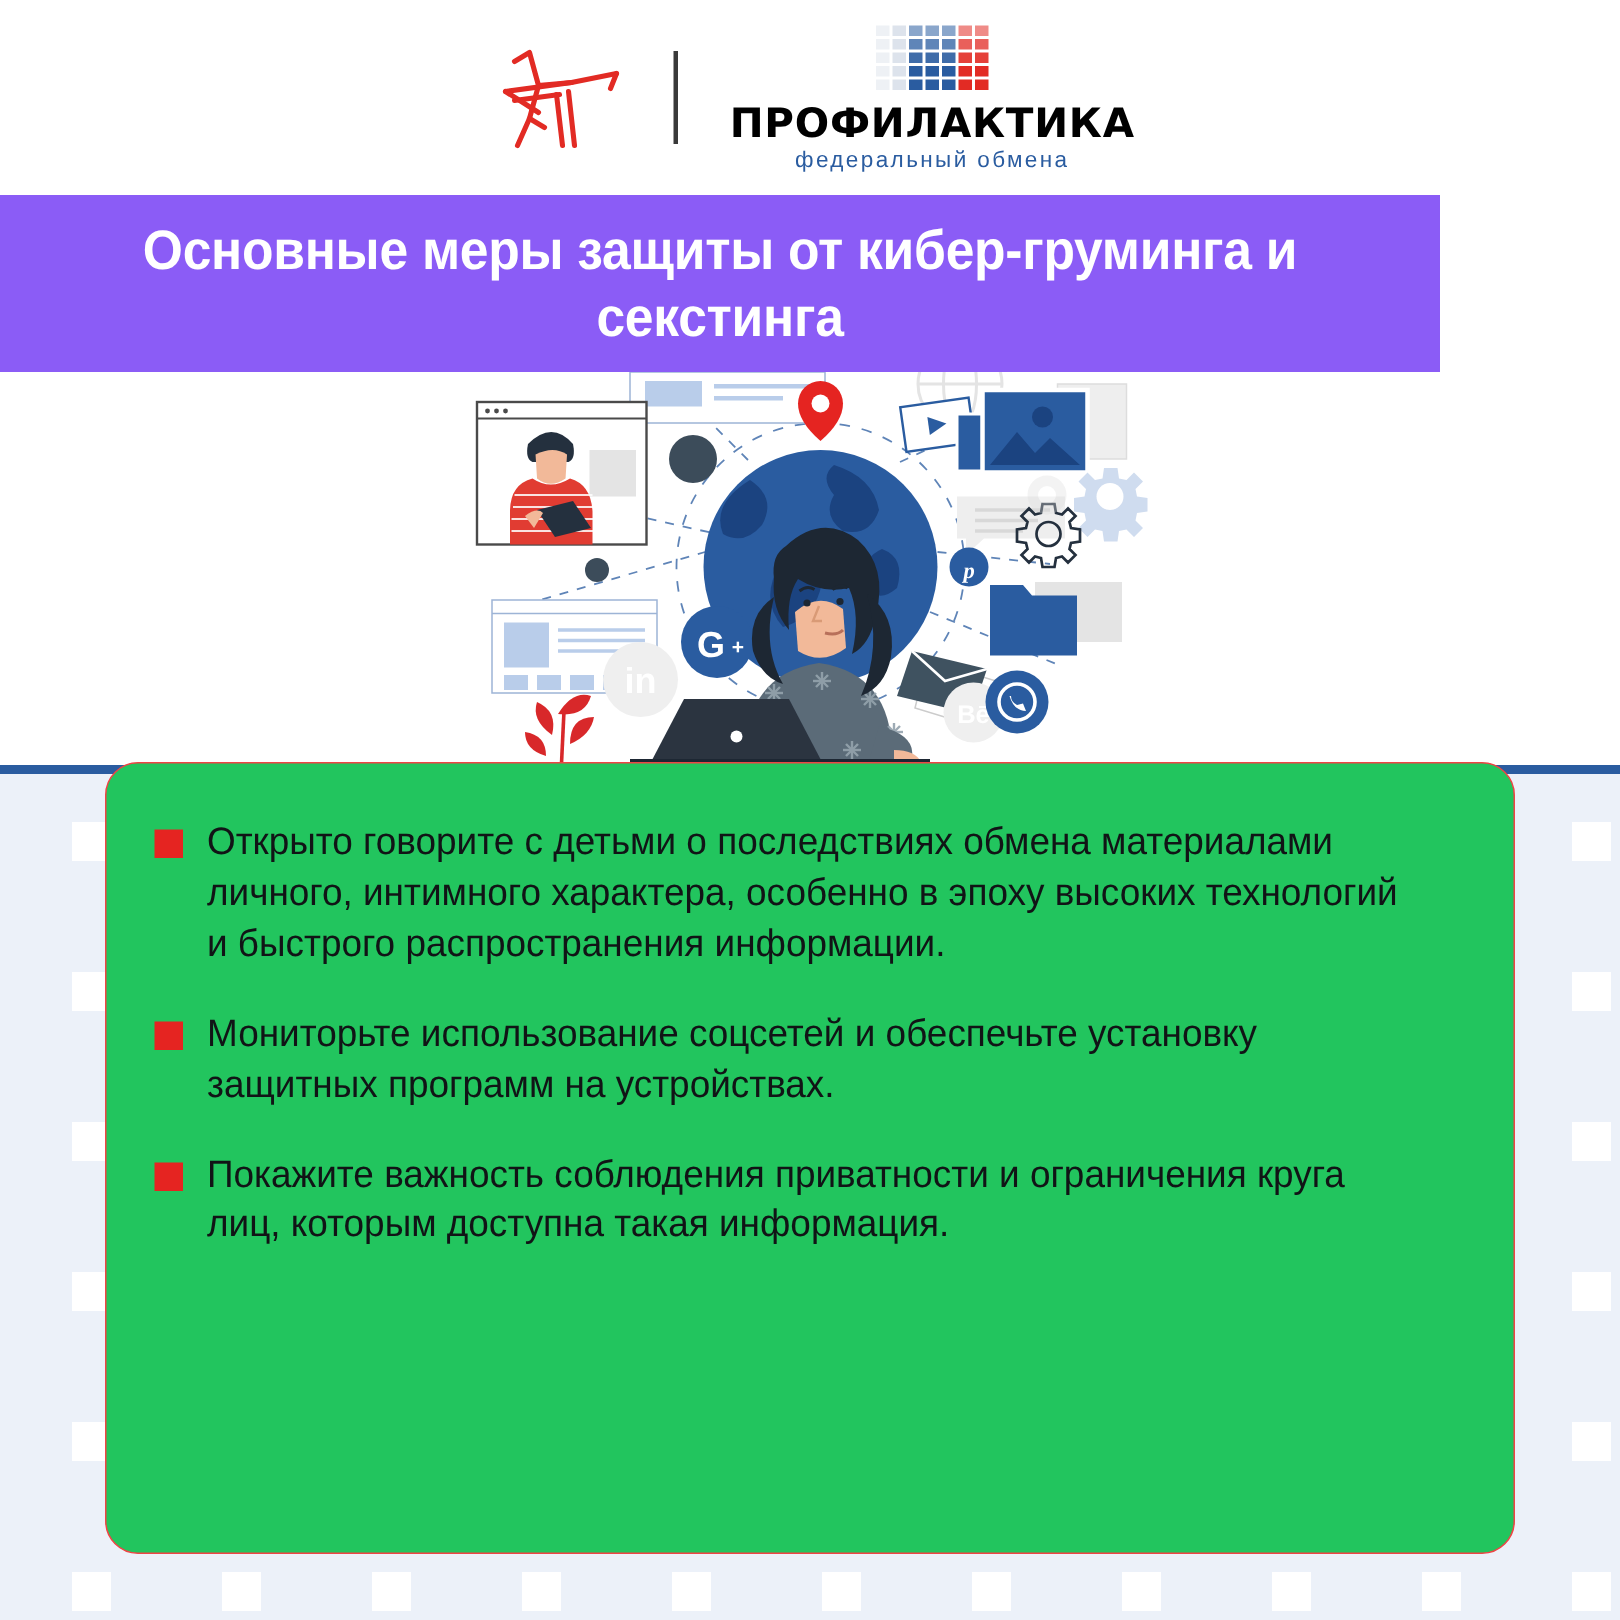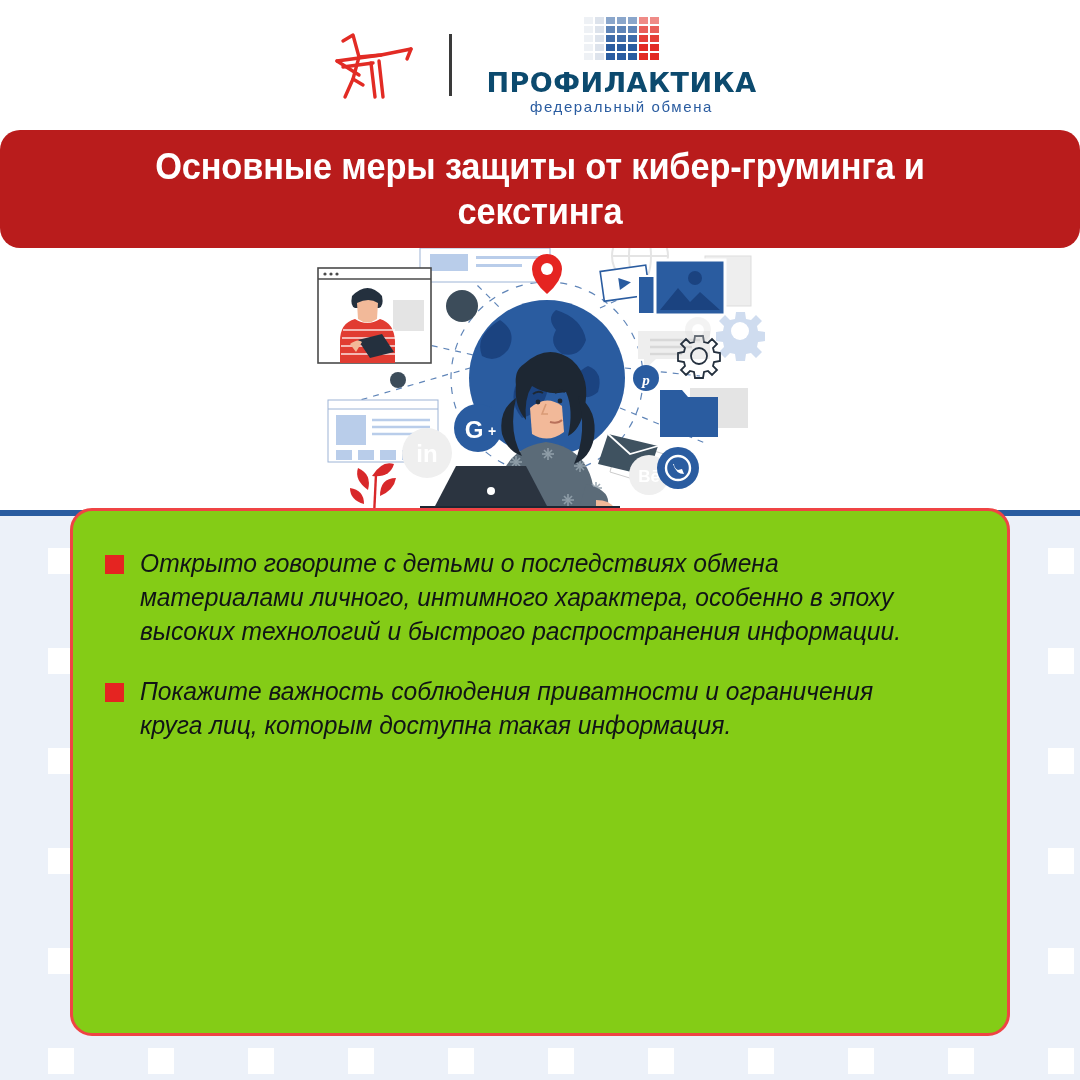--- a/index.html
+++ b/index.html
@@ -33,50 +33,50 @@
   }
   .logo-wrap { display:flex; align-items:center; gap:34px; }
   #chair-mark { width:92px; height:76px; display:block; }
   #logo-divider { width:3px; height:62px; background:#3a3a3a; }
   .brand { display:flex; flex-direction:column; align-items:center; gap:3px; }
   #brand-grid { display:grid; grid-template-columns:repeat(7,9px); grid-auto-rows:7px; gap:2px; margin-bottom:6px; }
   #brand-grid i { display:block; width:9px; height:7px; }
   #brand-name {
     font-family:"DejaVu Sans", sans-serif;
     font-weight:700; font-size:27px; letter-spacing:.5px;
-    color:#0c4a6e; line-height:1;
+    color:#000000; line-height:1;
   }
   #brand-sub {
     font-size:15px; color:#2a5ca0; letter-spacing:1.6px; line-height:1;
   }
 
   
   #title-banner {
-    position:absolute; top:130px; left:0; width:1080px; height:118px;
-    background:#b91c1c; z-index:6;
-    display:flex; align-items:center; justify-content:center;border-radius:20px;
+    position:absolute; top:130px; left:0; width:960px; height:118px;
+    background:#8b5cf6; z-index:6;
+    display:flex; align-items:center; justify-content:center;
   }
   #title-text {
     color:#ffffff; font-weight:700; font-size:37px; line-height:1.22;
     text-align:center; letter-spacing:-0.2px; max-width:880px;
     transform:scaleX(.93); transform-origin:center;
   }
 
   
   #illustration {
     position:absolute; top:248px; left:0; width:1080px; height:268px;
     z-index:4; background:#fff;
   }
   #illustration svg { display:block; width:1080px; height:268px; }
 
   
   #tips-card {
     position:absolute; left:70px; top:508px; width:940px; height:528px;
-    background:#84cc16; border:3px solid #ef4444; border-radius:22px;
-    z-index:7; padding:36px 40px 30px 32px;font-style:italic;
+    background:#22c55e; border:1px solid #ef4444; border-radius:22px;
+    z-index:7; padding:36px 40px 30px 32px;
   }
   #tips-list { list-style:none; display:flex; flex-direction:column; gap:26px; }
   .tip-item { display:flex; gap:16px; align-items:flex-start; }
   .tip-marker {
     flex:0 0 auto; width:19px; height:19px; background:#e52421;
     margin-top:8px;
   }
   .tip-text {
     font-size:25.5px; line-height:1.33; color:#111416; font-weight:500;
     transform:scaleX(.965); transform-origin:left center;
@@ -382,16 +382,20 @@
 </section>
 
 <section id="tips-card">
   <ul id="tips-list">
     <li class="tip-item">
       <span class="tip-marker"></span>
       <span class="tip-text">Открыто говорите с детьми о последствиях обмена материалами личного, интимного характера, особенно в эпоху высоких технологий и быстрого распространения информации.</span>
     </li>
     <li class="tip-item">
       <span class="tip-marker"></span>
+      <span class="tip-text">Мониторьте использование соцсетей и обеспечьте установку защитных программ на устройствах.</span>
+    </li>
+    <li class="tip-item">
+      <span class="tip-marker"></span>
       <span class="tip-text">Покажите важность соблюдения приватности и ограничения круга лиц, которым доступна такая информация.</span>
     </li>
   </ul>
 </section>
 
 </body></html>

